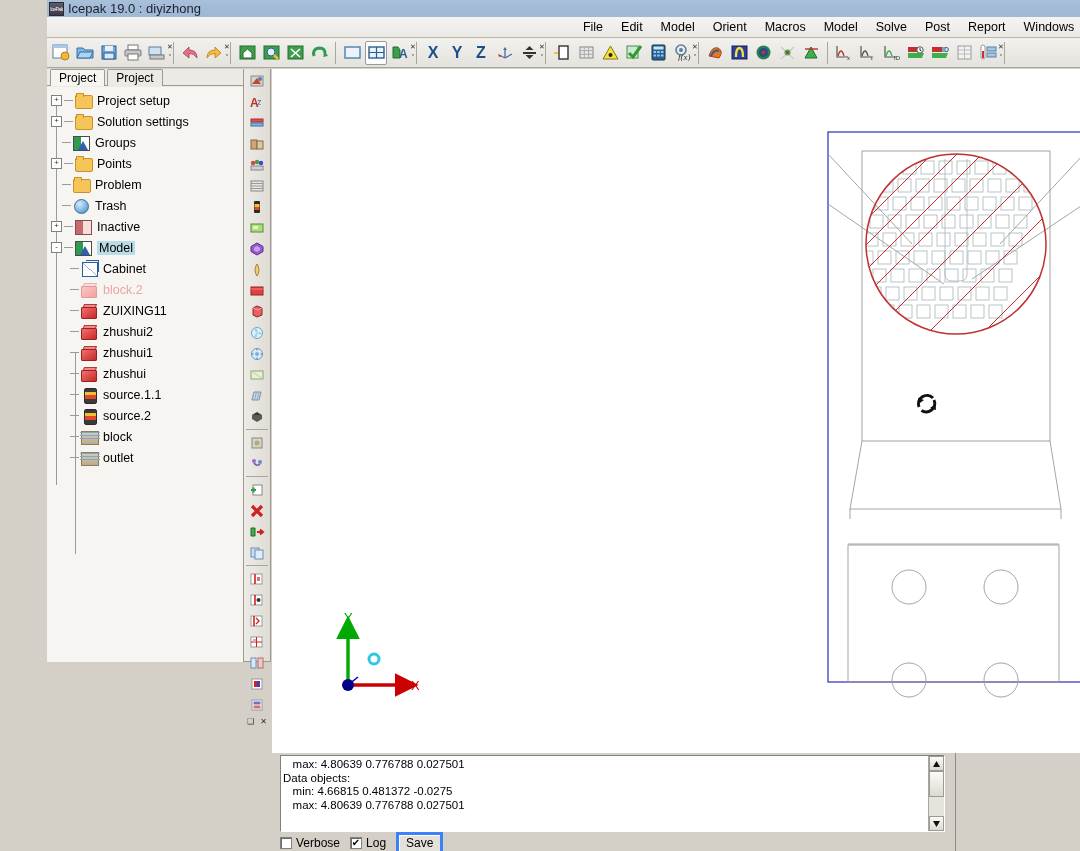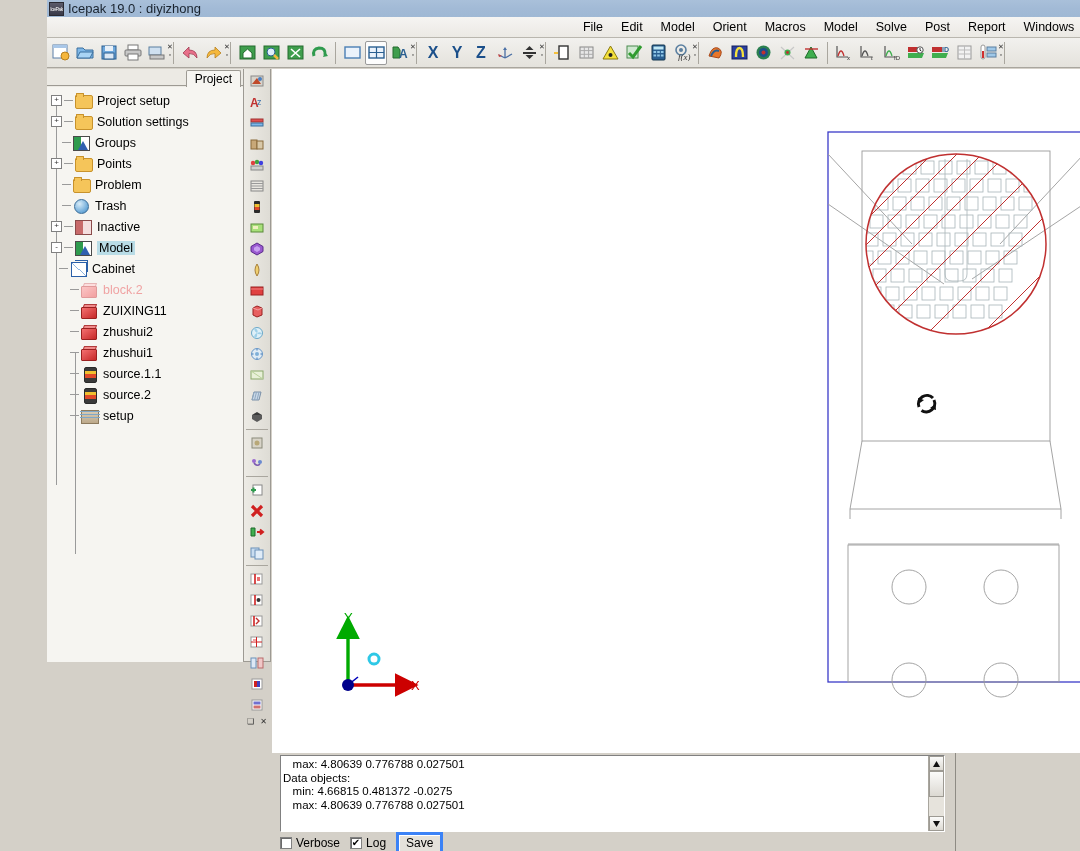--- a/index.html
+++ b/index.html
@@ -61,21 +61,21 @@
   }
   .tdot i{display:block;font-style:normal;}
   .glyph-letter{font-weight:bold;font-size:16px;color:#1b4f8a;font-family:"Liberation Sans",sans-serif;}
 
   
   .leftpanel{
     position:absolute;left:0;top:69px;width:197px;height:782px;
     background:#eceae4;border-right:1px solid #9d9a93;box-sizing:border-box;
   }
   .tabs{height:17px;display:flex;align-items:flex-end;padding-left:3px;
-        background:#eceae4;border-bottom:1px solid #9d9a93;box-sizing:border-box;flex-direction:column;}
+        background:#eceae4;border-bottom:1px solid #9d9a93;box-sizing:border-box;}
   .tab{
     padding:1px 8px 1px 8px;font-size:12px;background:#eceae4;
     border:1px solid #9d9a93;border-bottom:none;margin-right:2px;
     border-radius:2px 2px 0 0;position:relative;top:1px;
   }
   .tab.active{background:#f6f5f1;font-weight:normal;}
   .tree{
     position:absolute;left:0;top:18px;width:196px;height:744px;
     background:#f6f5f1;overflow:hidden;padding-top:3px;box-sizing:border-box;
   }
@@ -592,21 +592,21 @@
         <div class="exp">-</div>
         <div class="hline"></div>
         <div class="ticon">
             <div class="ic-groups"></div>
           </div>
         <div class="tlabel sel">Model</div>
       </div>
 
       <div class="vline" style="left:28px;top:265px;height:202px;"></div>
 
-      <div class="trow" style="padding-left:12px;">
+      <div class="trow" style="padding-left:23px;">
         <div class="hline"></div>
         <div class="ticon">
             <div class="ic-cabinet"></div>
           </div>
         <div class="tlabel">Cabinet</div>
       </div>
       <div class="trow" style="padding-left:23px;">
         <div class="hline"></div>
         <div class="ticon">
             <div class="ic-block ghost">
@@ -642,37 +642,54 @@
             <div class="ic-block">
               <div class="top"></div>
               <div class="body"></div>
             </div>
           </div>
         <div class="tlabel">zhushui1</div>
       </div>
       <div class="trow" style="padding-left:23px;">
         <div class="hline"></div>
         <div class="ticon">
+            <div class="ic-block">
+              <div class="top"></div>
+              <div class="body"></div>
+            </div>
+          </div>
+        <div class="tlabel">zhushui</div>
+      </div>
+      <div class="trow" style="padding-left:23px;">
+        <div class="hline"></div>
+        <div class="ticon">
             <div class="ic-source"></div>
           </div>
         <div class="tlabel">source.1.1</div>
       </div>
       <div class="trow" style="padding-left:23px;">
         <div class="hline"></div>
         <div class="ticon">
             <div class="ic-source"></div>
           </div>
         <div class="tlabel">source.2</div>
       </div>
       <div class="trow" style="padding-left:23px;">
         <div class="hline"></div>
         <div class="ticon">
             <div class="ic-vent"></div>
           </div>
-        <div class="tlabel">setup</div>
+        <div class="tlabel">block</div>
+      </div>
+      <div class="trow" style="padding-left:23px;">
+        <div class="hline"></div>
+        <div class="ticon">
+            <div class="ic-vent"></div>
+          </div>
+        <div class="tlabel">outlet</div>
       </div>
     </div>
   </div>
 
   <div class="bottomfill"></div>
 
   <div class="vtool">
     <div class="vbtn">
         <svg width="16" height="14">
           <rect x="2" y="2" width="12" height="10" fill="#d8d4cc" stroke="#8a8a8a"></rect>

